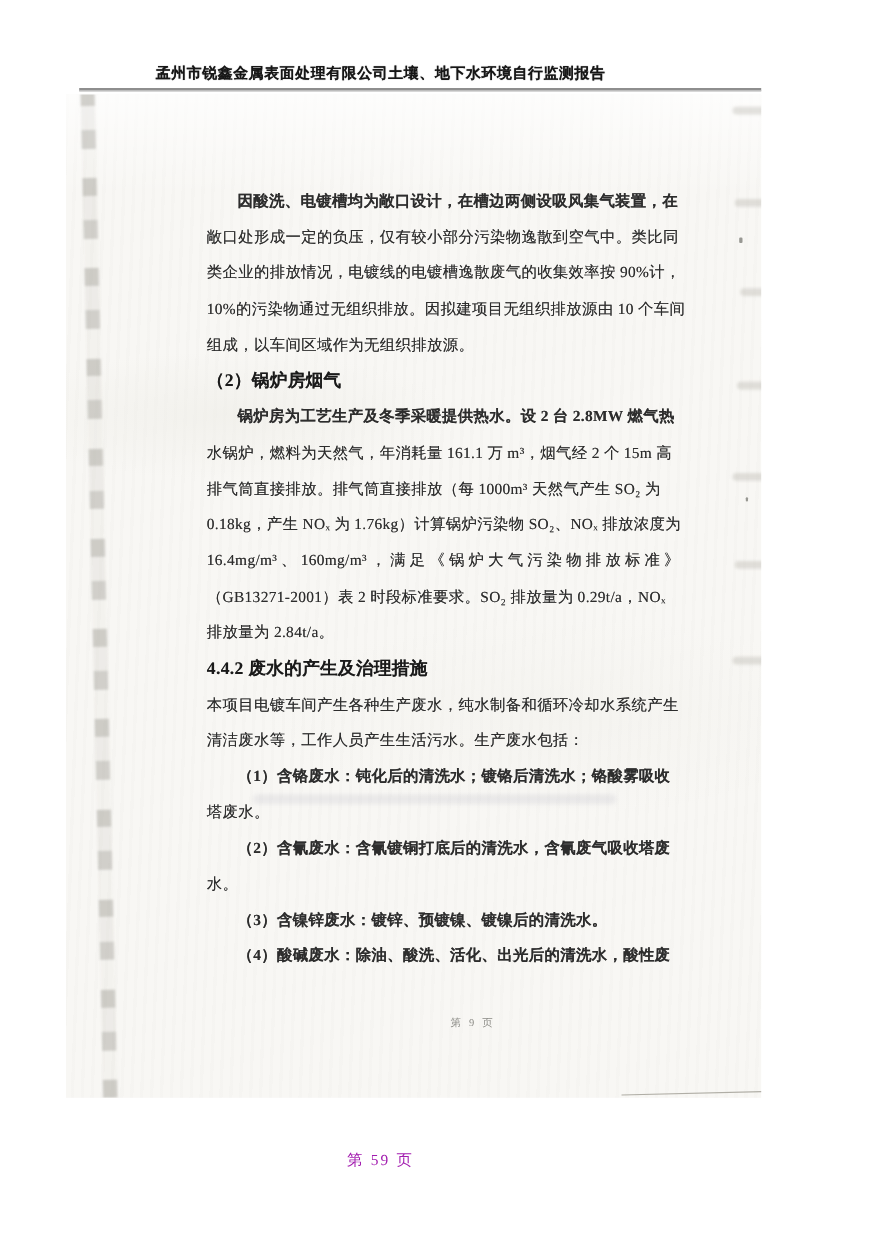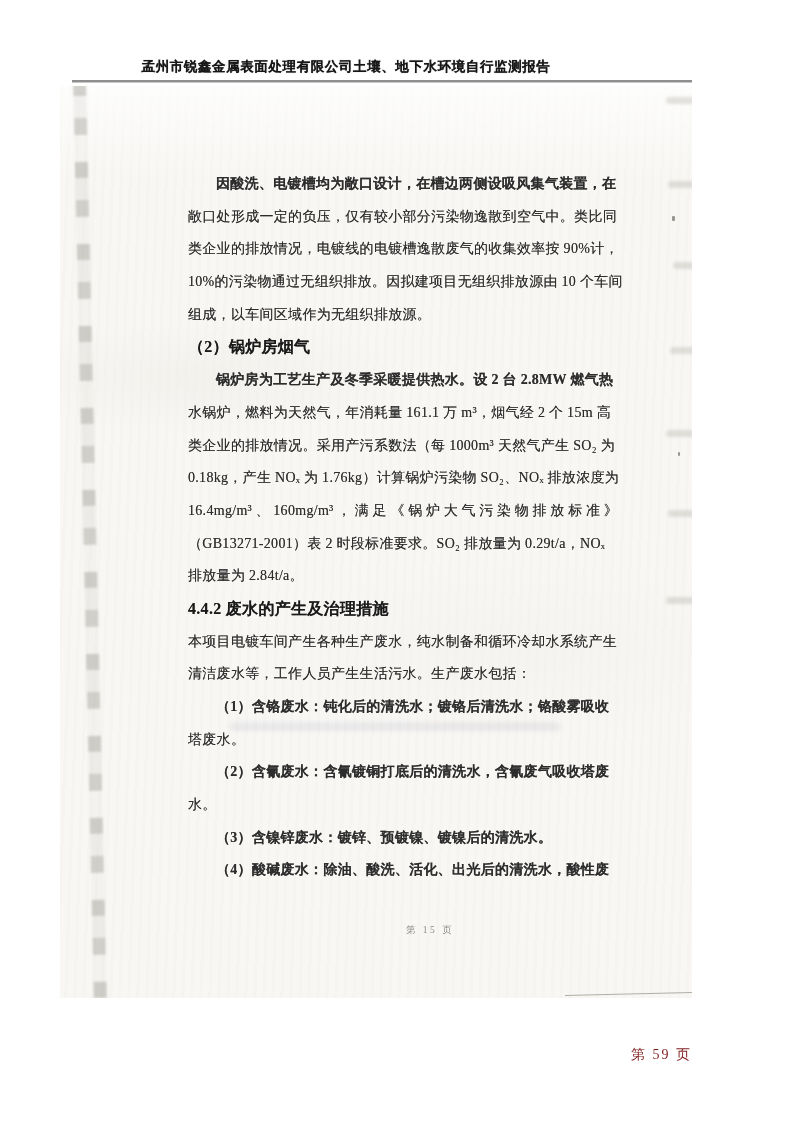--- a/index.html
+++ b/index.html
@@ -79,21 +79,21 @@
   .line.heading{font-weight:700;color:#1a1a1a;font-size:16px;}
   .line.spread{white-space:normal;text-align:justify;text-align-last:justify;}
   .scan-page-num{
     position:absolute;left:325px;top:838px;width:90px;
     font-size:9.5px;color:#8b8b86;letter-spacing:2.5px;text-align:center;
   }
 
   
   .footer-page-num{
     position:absolute;top:1046px;left:0;width:100%;
-    text-align:right;font-size:14px;color:#7f1d1d;letter-spacing:2px;
+    text-align:center;font-size:14px;color:#a21caf;letter-spacing:2px;
   }
 </style>
 </head>
 <body>
 
 <div class="page">
 
   <div class="doc-header">孟州市锐鑫金属表面处理有限公司土壤、地下水环境自行监测报告</div>
 
   <div class="header-rule"></div>
@@ -114,36 +114,36 @@
 
     <div class="text-block">
         <div class="line indent">因酸洗、电镀槽均为敞口设计，在槽边两侧设吸风集气装置，在</div>
         <div class="line">敞口处形成一定的负压，仅有较小部分污染物逸散到空气中。类比同</div>
         <div class="line">类企业的排放情况，电镀线的电镀槽逸散废气的收集效率按 90%计，</div>
         <div class="line">10%的污染物通过无组织排放。因拟建项目无组织排放源由 10 个车间</div>
         <div class="line">组成，以车间区域作为无组织排放源。</div>
         <div class="line heading">（2）锅炉房烟气</div>
         <div class="line indent">锅炉房为工艺生产及冬季采暖提供热水。设 2 台 2.8MW 燃气热</div>
         <div class="line">水锅炉，燃料为天然气，年消耗量 161.1 万 m³，烟气经 2 个 15m 高</div>
-        <div class="line">类企业的排放情况。采用产污系数法（每 1000m³ 天然气产生 SO₂ 为</div>
+        <div class="line">排气筒直接排放。排气筒直接排放（每 1000m³ 天然气产生 SO₂ 为</div>
         <div class="line">0.18kg，产生 NOₓ 为 1.76kg）计算锅炉污染物 SO₂、NOₓ 排放浓度为</div>
         <div class="line spread">16.4mg/m³、160mg/m³，满足《锅炉大气污染物排放标准》</div>
         <div class="line">（GB13271-2001）表 2 时段标准要求。SO₂ 排放量为 0.29t/a，NOₓ</div>
         <div class="line">排放量为 2.84t/a。</div>
         <div class="line heading">4.4.2 废水的产生及治理措施</div>
         <div class="line">本项目电镀车间产生各种生产废水，纯水制备和循环冷却水系统产生</div>
         <div class="line">清洁废水等，工作人员产生生活污水。生产废水包括：</div>
         <div class="line indent">（1）含铬废水：钝化后的清洗水；镀铬后清洗水；铬酸雾吸收</div>
         <div class="line">塔废水。</div>
         <div class="line indent">（2）含氰废水：含氰镀铜打底后的清洗水，含氰废气吸收塔废</div>
         <div class="line">水。</div>
         <div class="line indent">（3）含镍锌废水：镀锌、预镀镍、镀镍后的清洗水。</div>
         <div class="line indent">（4）酸碱废水：除油、酸洗、活化、出光后的清洗水，酸性废</div>
       </div>
 
-    <div class="scan-page-num">第 15 页</div>
+    <div class="scan-page-num">第 9 页</div>
 
     <div class="diag-line"></div>
   </div>
 
   <div class="footer-page-num">第 59 页</div>
 
 </div>
 
 </body></html>

